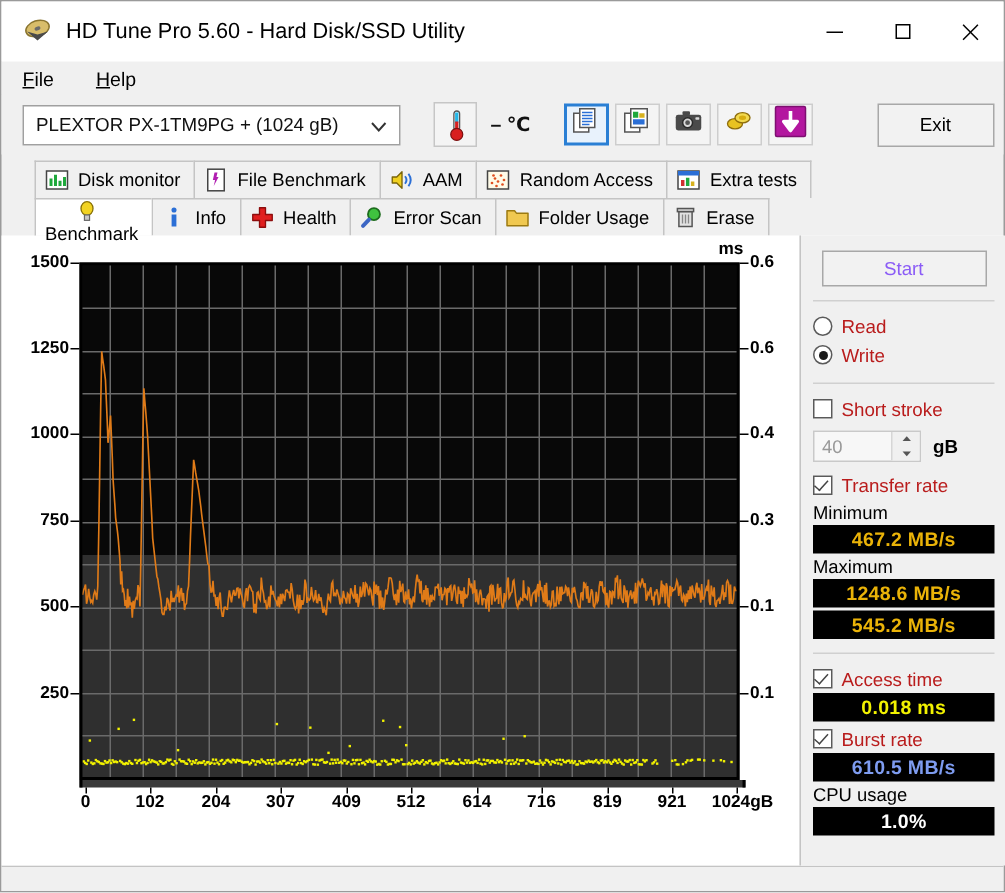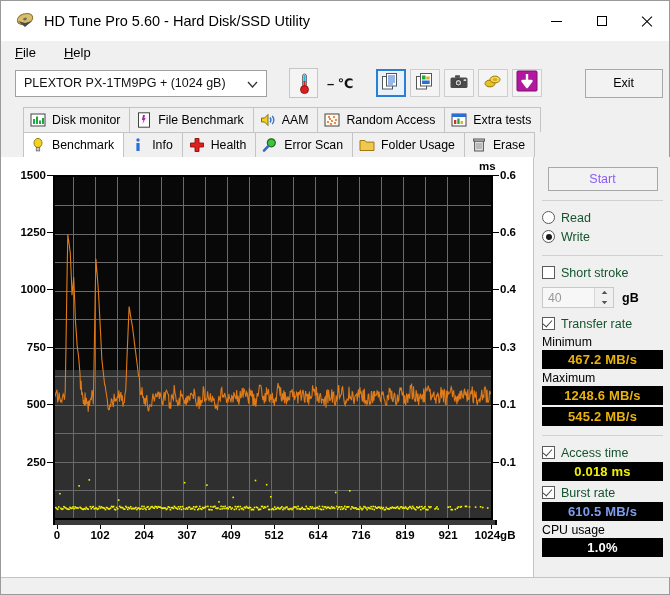--- a/index.html
+++ b/index.html
@@ -85,21 +85,21 @@
   .tab{
     height:25px;box-sizing:border-box;
     display:flex;align-items:center;background:#f0f0f0;
     border:1px solid #c4c4c4;border-bottom:none;border-right:none;
     padding:0 9px 0 6px;font-size:12.3px;color:#000;cursor:default;white-space:nowrap;
     position:relative;
   }
   .tab:last-child{border-right:1px solid #c4c4c4;}
   .tab .ti{width:16px;height:16px;margin-right:6px;flex:0 0 auto;position:relative;}
   .tab.active{
-    background:#ffffff;border-color:#c4c4c4;z-index:3;
+    background:#ffffff;border-color:#c4c4c4;z-index:3;flex-direction:column;
   }
   .tabrow.row2 .tab{border-top:1px solid #c4c4c4;}
   
   .content{
     flex:1 1 auto;background:#ffffff;display:flex;position:relative;
     border-top:none;
   }
   .chart-area{
     position:relative;width:532px;flex:0 0 auto;
   }
@@ -133,21 +133,21 @@
   .side{
     width:138px;flex:0 0 auto;background:#f0f0f0;border-left:1px solid #c4c4c4;
     box-sizing:border-box;padding:8px 8px 0 8px;position:relative;
   }
   .start-btn{
     width:110px;height:24px;margin:2px auto 0 auto;border:1px solid #a8a8a8;background:#f2f2f2;
     display:flex;align-items:center;justify-content:center;font-size:12.5px;color:#8b5cf6;
     box-sizing:border-box;cursor:default;
   }
   .sep{height:1px;background:#d0d0d0;margin:9px 0 7px 0;}
-  .opt{display:flex;align-items:center;font-size:12.5px;color:#14532d;height:19px;cursor:default;}
+  .opt{display:flex;align-items:center;font-size:12.5px;color:#b91c1c;height:19px;cursor:default;}
   .radio{
     width:13px;height:13px;border-radius:50%;border:1px solid #5a5a5a;background:#fff;
     margin-right:6px;flex:0 0 auto;position:relative;box-sizing:border-box;
   }
   .radio.on:after{
     content:"";position:absolute;left:2.5px;top:2.5px;width:6px;height:6px;border-radius:50%;background:#1b1b1b;
   }
   .cb{
     width:13px;height:13px;border:1px solid #5a5a5a;background:#fff;margin-right:6px;
     flex:0 0 auto;position:relative;box-sizing:border-box;

